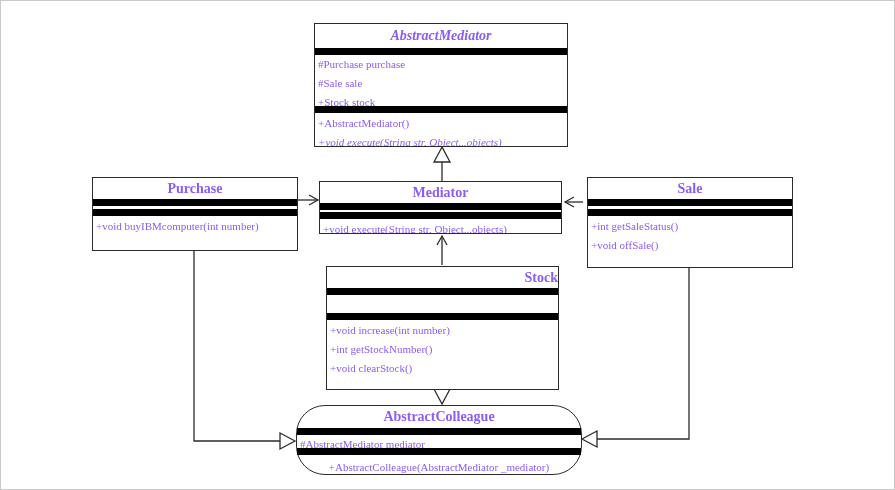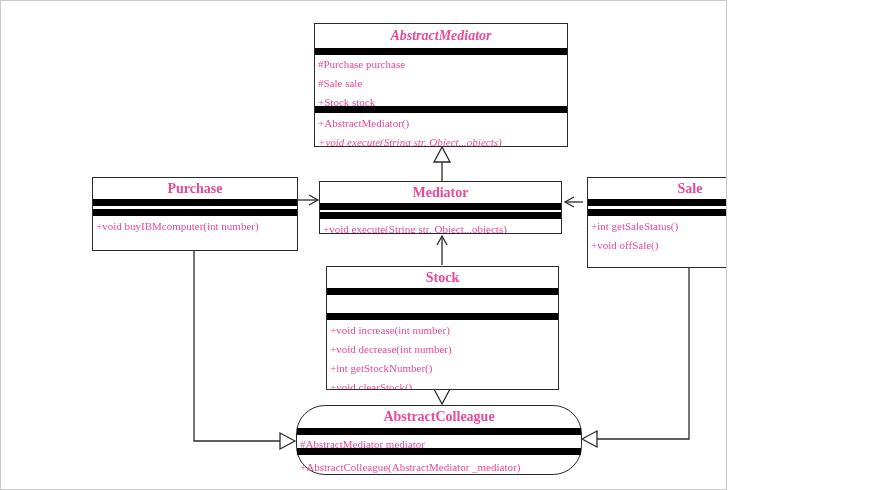--- a/index.html
+++ b/index.html
@@ -1,23 +1,23 @@
 <!DOCTYPE html>
 <html><head>
 <meta charset="utf-8">
 <style>
   html,body { margin:0; padding:0; background:#ffffff; }
   #canvas {
     position:relative;
-    width:727px; height:490px;
+    width:895px; height:490px;
     background:#ffffff;
     border:1px solid #c9c9c9;
     box-sizing:border-box;
     font-family:"Liberation Serif", serif;
-    color:#ec4899;
+    color:#8b5cf6;
     overflow:hidden;
   }
   #wires { position:absolute; left:0; top:0; width:895px; height:490px; }
   #wires path, #wires polyline { stroke:#2b2b2b; stroke-width:1.3; fill:none; }
   #wires polygon { stroke:#2b2b2b; stroke-width:1.3; fill:#ffffff; }
 
   .uml-class {
     position:absolute;
     background:#ffffff;
     border:1px solid #2b2b2b;
@@ -117,33 +117,32 @@
   <div class="uml-class" style="left:586px; top:176px; width:206px;">
     <div class="uml-title" style="height:21px; line-height:21px;">Sale</div>
     <div class="cmp" style="height:10px;"></div>
     <div class="cmp" style="height:58px; padding-top:1px;">
       <div class="line">+int getSaleStatus()</div>
       <div class="line">+void offSale()</div>
     </div>
   </div>
 
   <div class="uml-class" style="left:325px; top:265px; width:233px;">
-    <div class="uml-title" style="height:21px; line-height:21px;">Stock</div>
+    <div class="uml-title" style="height:21px; line-height:21px;text-align:right;">Stock</div>
     <div class="cmp" style="height:9px;"></div>
     <div class="cmp" style="height:76px; padding-top:1px;margin-top:16px;">
       <div class="line">+void increase(int number)</div>
-      <div class="line">+void decrease(int number)</div>
       <div class="line">+int getStockNumber()</div>
       <div class="line">+void clearStock()</div>
     </div>
   </div>
 
   <div class="uml-class" style="left:295px; top:404px; width:286px;border-radius:29px;">
     <div class="uml-title" style="height:22px; line-height:22px;">AbstractColleague</div>
     <div class="cmp" style="height:20px;">
       <div class="line">#AbstractMediator mediator</div>
     </div>
     <div class="cmp" style="height:26px;">
-      <div class="line" style="line-height:25px;">+AbstractColleague(AbstractMediator _mediator)</div>
+      <div class="line" style="line-height:25px;text-align:center;">+AbstractColleague(AbstractMediator _mediator)</div>
     </div>
   </div>
 
 </div>
 
 </body></html>

